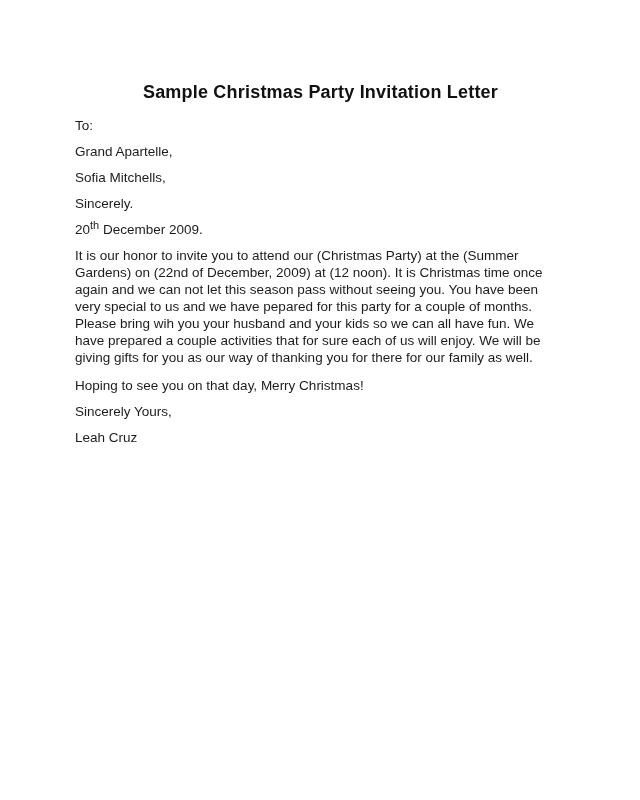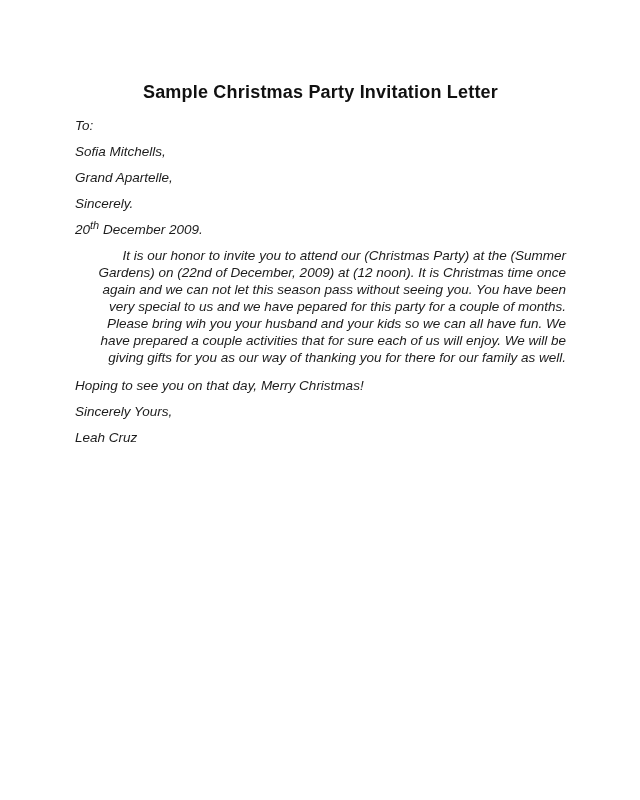--- a/index.html
+++ b/index.html
@@ -28,44 +28,43 @@
     color: #111111;
     margin: 0 0 14px 0;
     letter-spacing: 0.2px;
   }
   .line,
   .para {
     font-size: 13.5px;
     line-height: 17px;
     margin: 0 0 9px 0;
     color: #1c1c1c;
-    font-style: italic;
   }
   .para {
-    text-align: right;
+    text-align: left;
     margin-bottom: 11px;
   }
   sup.ordinal {
     font-size: 11px;
     line-height: 0;
     vertical-align: super;
   }
 </style>
 </head>
 <body>
 
 <div class="page">
 
   <h1 class="letter-title">Sample Christmas Party Invitation Letter</h1>
 
   <p class="line">To:</p>
 
+  <p class="line">Grand Apartelle,</p>
+
   <p class="line">Sofia Mitchells,</p>
-
-  <p class="line">Grand Apartelle,</p>
 
   <p class="line">Sincerely.</p>
 
   <p class="line"><span>20</span><sup class="ordinal">th</sup><span> December 2009.</span></p>
 
 
   <p class="para">It is our honor to invite you to attend our (Christmas Party) at the (Summer Gardens) on (22nd of December, 2009) at (12 noon). It is Christmas time once again and we can not let this season pass without seeing you. You have been very special to us and we have pepared for this party for a couple of months. Please bring wih you your husband and your kids so we can all have fun. We have prepared a couple activities that for sure each of us will enjoy. We will be giving gifts for you as our way of thanking you for there for our family as well.</p>
 
 
   <p class="line">Hoping to see you on that day, Merry Christmas!</p>

